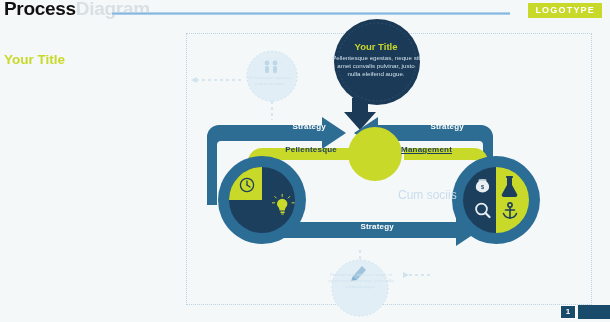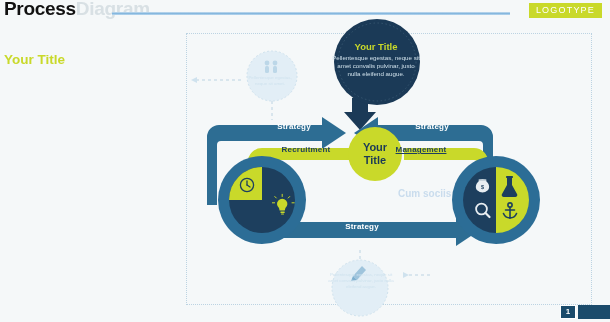--- a/index.html
+++ b/index.html
@@ -22,21 +22,21 @@
     color:#111; white-space:nowrap;
   }
   .hdr-title .faint{ color:#d8e0e4; }
   .hdr-rule{
     position:absolute; left:112px; top:12px; width:398px; height:3px;
     background:linear-gradient(to bottom,#cfe2f2 0%,#7fb4dc 45%,#bcd9ef 100%);
   }
   .logo-badge{
     position:absolute; right:8px; top:3px;
     background:#c9d92a; color:#ffffff;
-    font-size:9px; font-weight:normal; letter-spacing:1.2px;
+    font-size:9px; font-weight:bold; letter-spacing:1.2px;
     padding:2px 7px 3px 7px;
   }
 
   
   .side-title{
     position:absolute; left:4px; top:52px;
     font-size:13.5px; font-weight:bold; color:#c9d92a;
   }
   .side-body{
     position:absolute; left:4px; top:73px; width:132px;
@@ -49,21 +49,21 @@
     width:406px; height:272px;
     border:1px dotted #bcd3e2;
   }
 
   
   .stage{ position:absolute; left:0; top:0; width:610px; height:322px; }
   .stage svg{ position:absolute; left:0; top:0; }
 
   
   .lbl{
-    position:absolute; font-weight:bold; text-align:center;
+    position:absolute; font-weight:bold; text-align:right;
     white-space:nowrap;
   }
   .lbl-strategy-l{ left:262px; top:122px; width:64px; font-size:8px; color:#ffffff; letter-spacing:.2px;}
   .lbl-strategy-r{ left:400px; top:122px; width:64px; font-size:8px; color:#ffffff; letter-spacing:.2px;}
   .lbl-strategy-b{ left:330px; top:222px; width:64px; font-size:8px; color:#ffffff; letter-spacing:.2px;}
   .lbl-recruit{ left:275px; top:145px; width:62px; font-size:8px; color:#1d3f5e; letter-spacing:.2px;}
   .lbl-manage{ left:390px; top:145px; width:62px; font-size:8px; color:#1d3f5e; letter-spacing:.2px;text-decoration:underline;}
 
   .center-txt{
     position:absolute; left:345px; top:141px; width:60px;
@@ -75,21 +75,21 @@
     position:absolute; left:337px; top:41px; width:78px;
     text-align:center; font-size:9.5px; font-weight:bold; color:#c9d92a;
   }
   .top-body{
     position:absolute; left:332px; top:54px; width:88px;
     text-align:center; font-size:6.2px; line-height:8.2px; color:#cfe0ea;
   }
 
   .cum{
     position:absolute; left:398px; top:188px;
-    font-size:10px; font-weight:bold; color:#c9dced;
+    font-size:12px; font-weight:normal; color:#c9dced;
   }
 
   .ghost-txt{
     position:absolute; text-align:center; color:#cfe2ee;
   }
   .ghost-left-body{ left:244px; top:75px; width:52px; font-size:4.4px; line-height:6px;}
   .ghost-bot-body{ left:328px; top:272px; width:66px; font-size:4.4px; line-height:6px;}
 
   
   .foot-bar{
@@ -275,27 +275,23 @@
 
       <circle cx="375" cy="154" r="27" fill="#c9d92a"></circle>
     </svg>
 
     <div class="top-title">Your Title</div>
     <div class="top-body">Pellentesque egestas, neque sit amet convalis pulvinar, justo nulla eleifend augue.</div>
 
     <div class="lbl lbl-strategy-l">Strategy</div>
     <div class="lbl lbl-strategy-r">Strategy</div>
     <div class="lbl lbl-strategy-b">Strategy</div>
-    <div class="lbl lbl-recruit">Recruitment</div>
+    <div class="lbl lbl-recruit">Pellentesque</div>
     <div class="lbl lbl-manage">Management</div>
 
-    <div class="center-txt">
-      <div>Your</div>
-      <div>Title</div>
-    </div>
 
     <div class="cum">Cum sociis</div>
 
     <div class="ghost-txt ghost-left-body">Pellentesque egestas, neque sit amet.</div>
     <div class="ghost-txt ghost-bot-body">Pellentesque egestas, neque sit amet convalis pulvinar, justo nulla eleifend augue.</div>
   </div>
 
   <div class="foot-bar"></div>
   <div class="foot-num">1</div>
 

